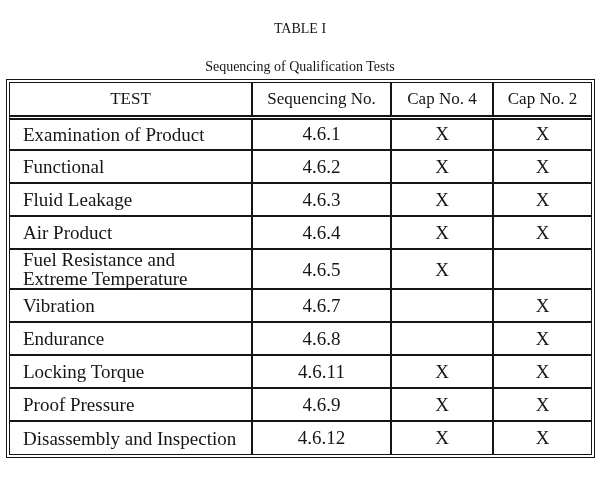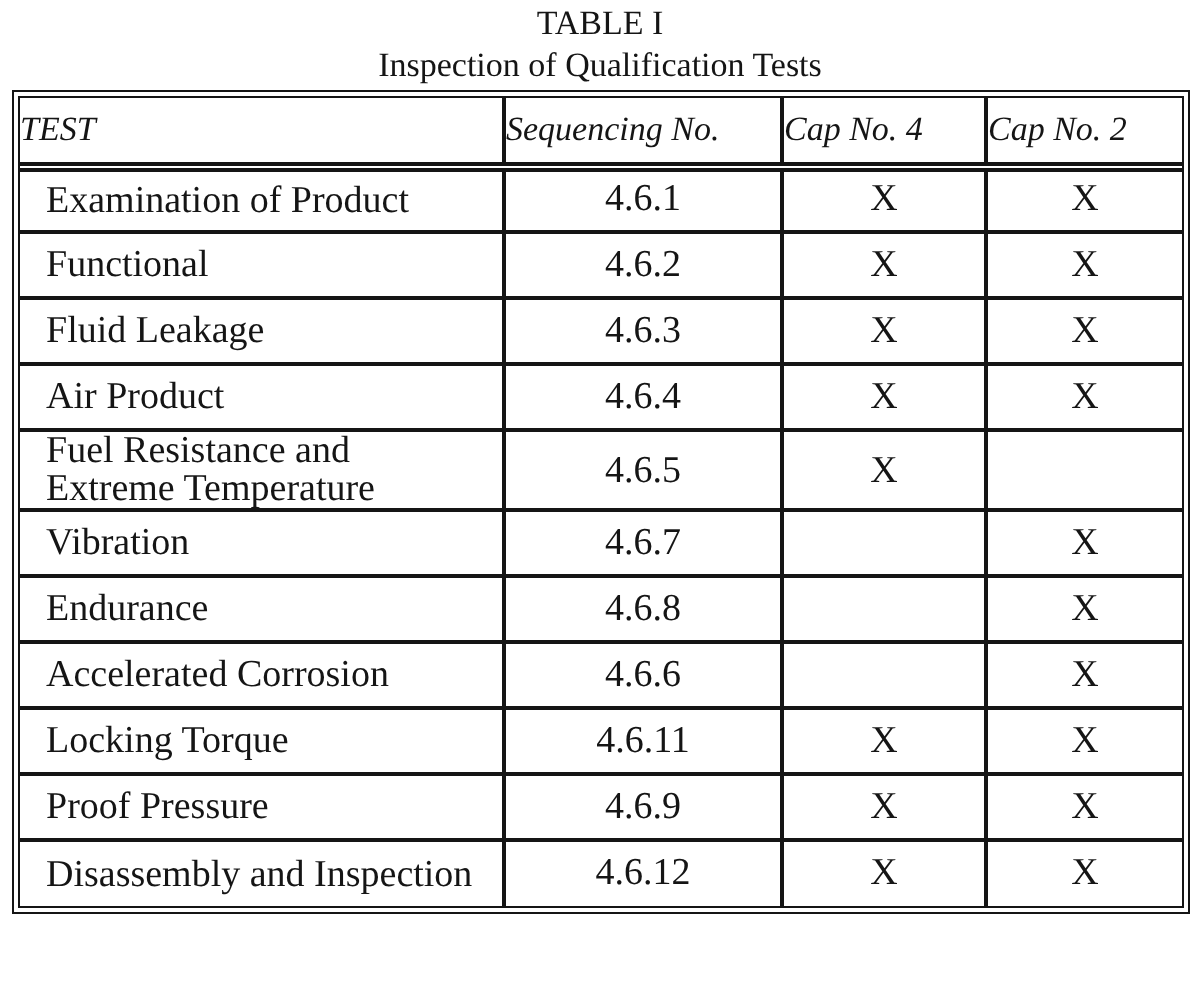--- a/index.html
+++ b/index.html
@@ -6,43 +6,42 @@
   html, body { margin: 0; padding: 0; }
   body {
     width: 600px; height: 500px;
     background: #ffffff;
     color: #151515;
     font-family: "Liberation Serif", "DejaVu Serif", serif;
     overflow: hidden;
   }
   .doc-title {
     text-align: center;
-    font-size: 17px;
+    font-size: 14px;
     line-height: 18px;
-    padding-top: 3px;
+    padding-top: 20px;
   }
   .table-frame {
     margin: 3px 5px 0 6px;
     border: 4px double #151515;
     background: #ffffff;
   }
   table {
     width: 100%;
     border-collapse: collapse;
     table-layout: fixed;
   }
   th {
     border-bottom: 5px double #151515;
     border-right: 2px solid #151515;
     font-weight: normal;
     font-size: 17px;
     height: 34px;
-    text-align: left;
+    text-align: center;
     padding: 0;
-    font-style: italic;
   }
   th:last-child { border-right: none; }
   td {
     border-bottom: 2px solid #151515;
     border-right: 2px solid #151515;
     font-size: 19px;
     height: 33px;
     text-align: center;
     padding: 0;
     vertical-align: middle;
@@ -58,21 +57,21 @@
   tr.row-tall td { height: 36px; }
   tr.row-tall td:not(.test-cell) {
     vertical-align: bottom;
     padding-bottom: 7px;
   }
 </style>
 </head>
 <body>
 
 <div class="doc-title">TABLE I</div>
-<div class="doc-title">Inspection of Qualification Tests</div>
+<div class="doc-title">Sequencing of Qualification Tests</div>
 
 <div class="table-frame">
   <table>
     <colgroup>
       <col style="width:242px">
       <col style="width:139px">
       <col style="width:102px">
       <col>
     </colgroup>
     <thead>
@@ -121,26 +120,20 @@
         <td></td>
         <td>X</td>
       </tr>
       <tr>
         <td class="test-cell">Endurance</td>
         <td>4.6.8</td>
         <td></td>
         <td>X</td>
       </tr>
       <tr>
-        <td class="test-cell">Accelerated Corrosion</td>
-        <td>4.6.6</td>
-        <td></td>
-        <td>X</td>
-      </tr>
-      <tr>
         <td class="test-cell">Locking Torque</td>
         <td>4.6.11</td>
         <td>X</td>
         <td>X</td>
       </tr>
       <tr>
         <td class="test-cell">Proof Pressure</td>
         <td>4.6.9</td>
         <td>X</td>
         <td>X</td>

